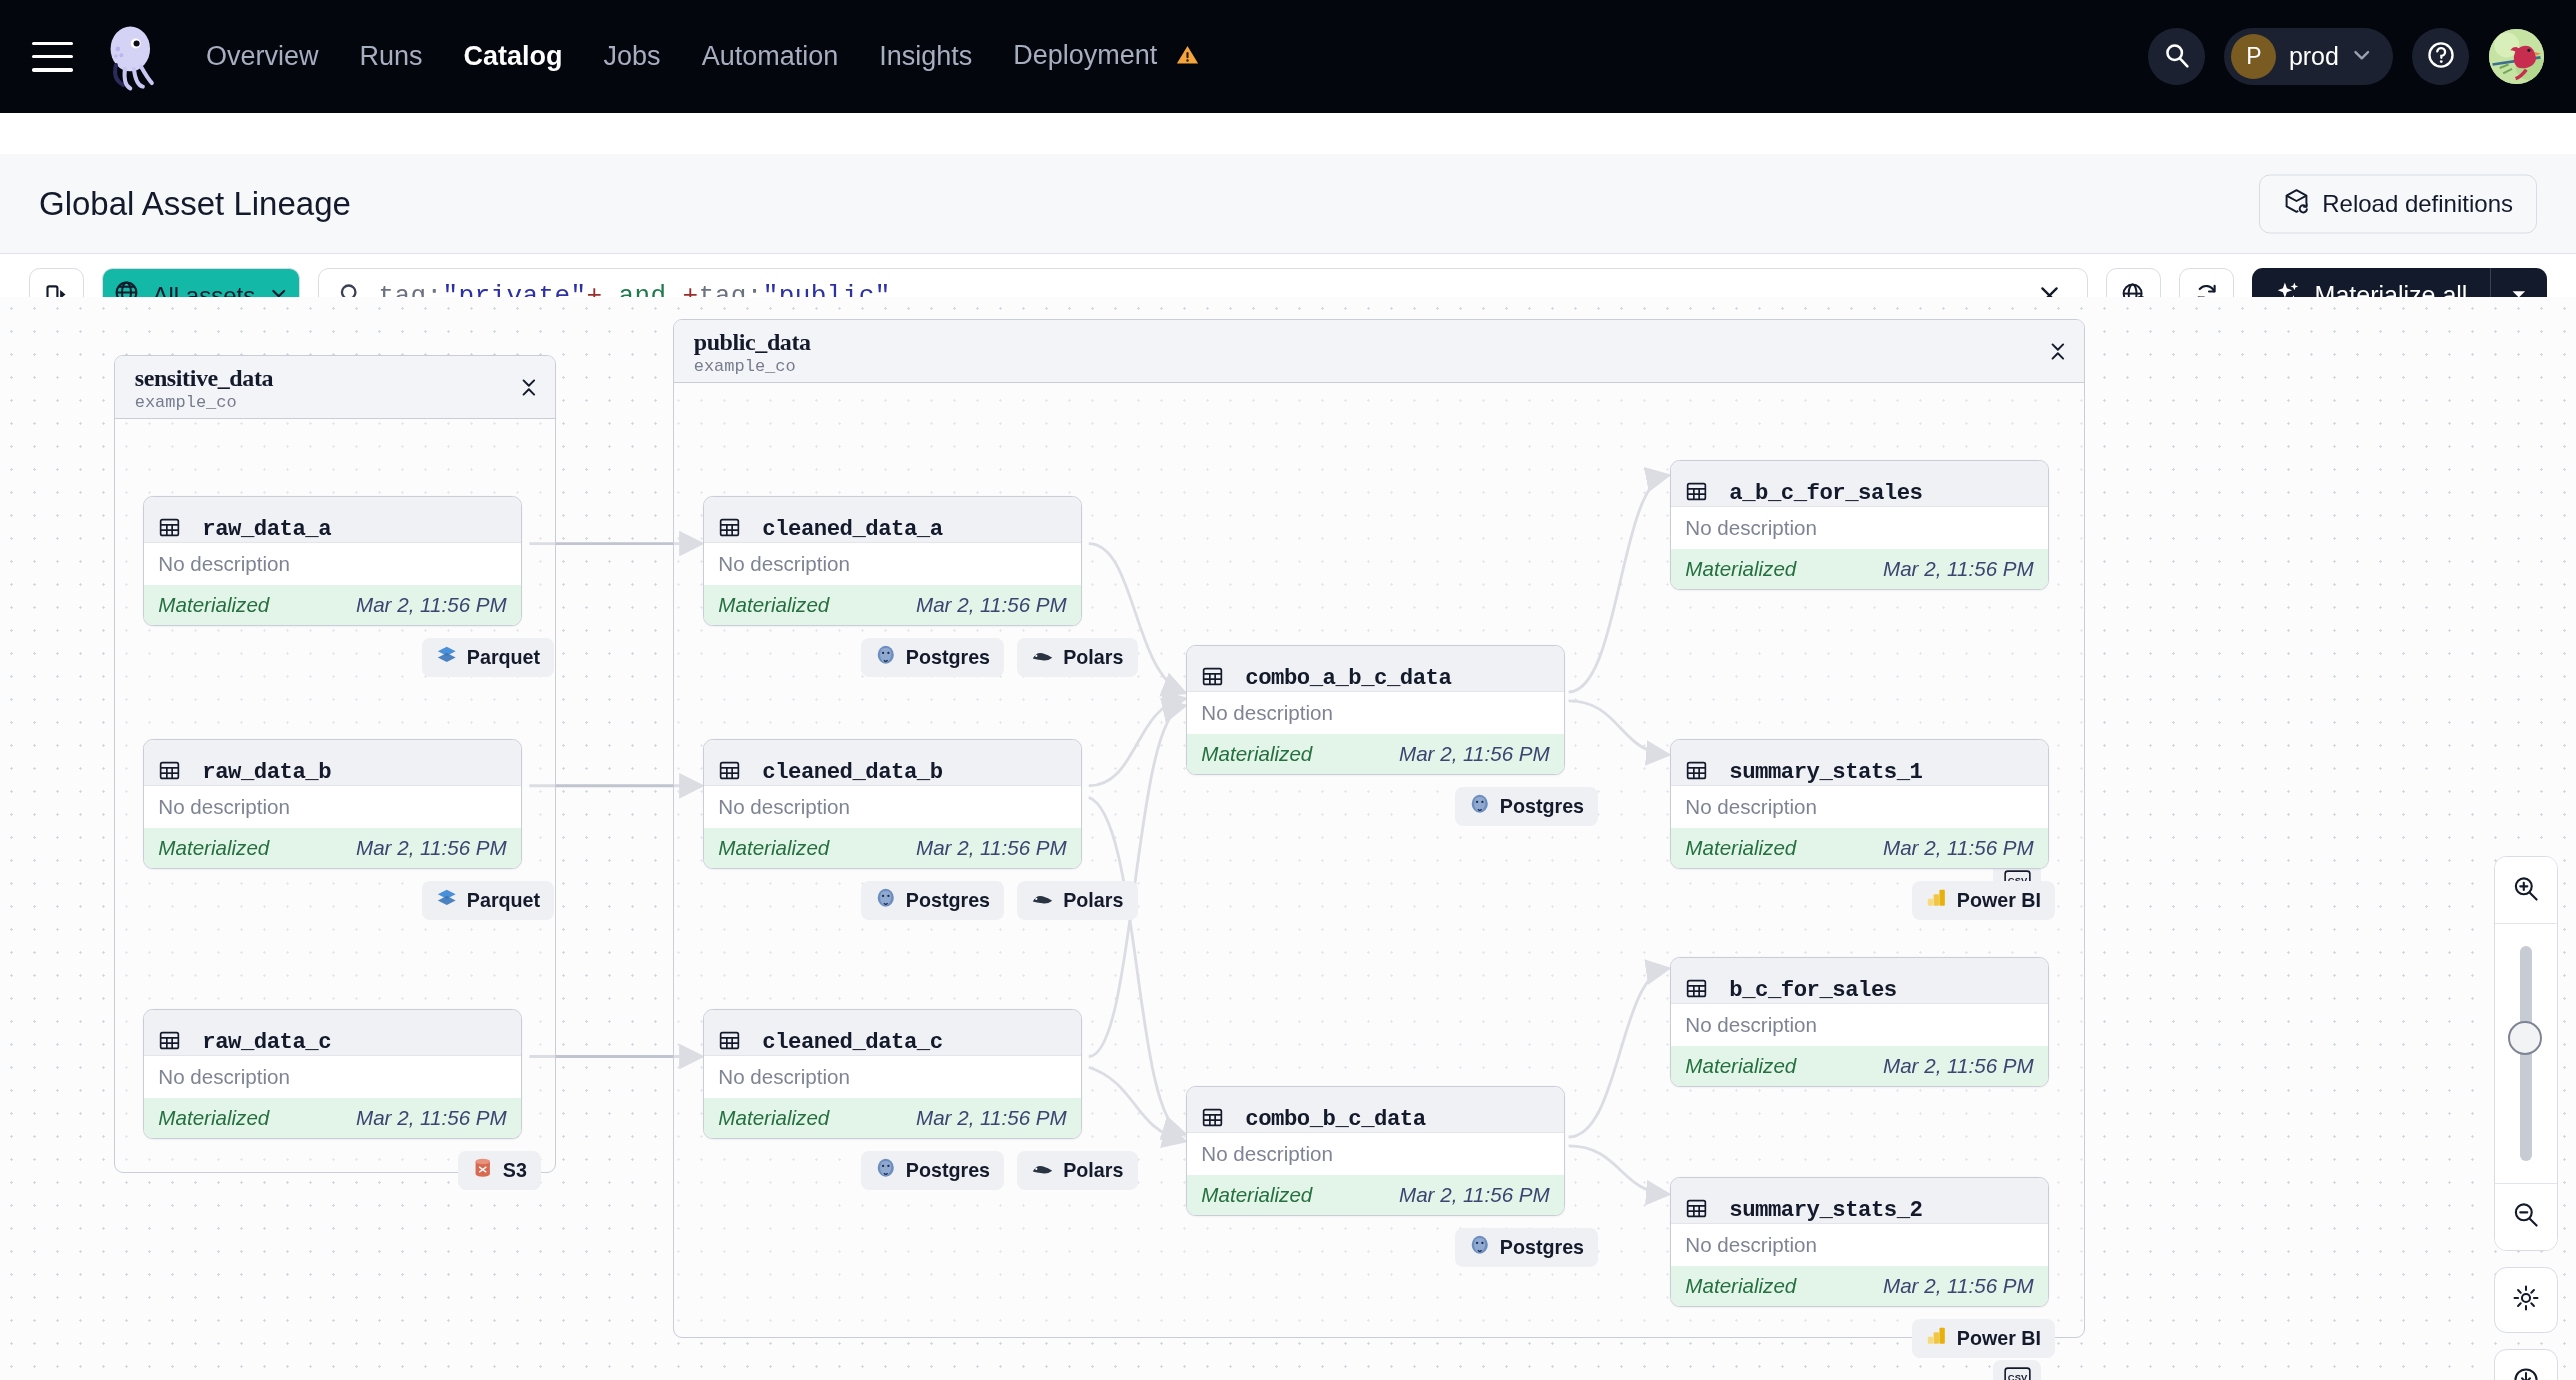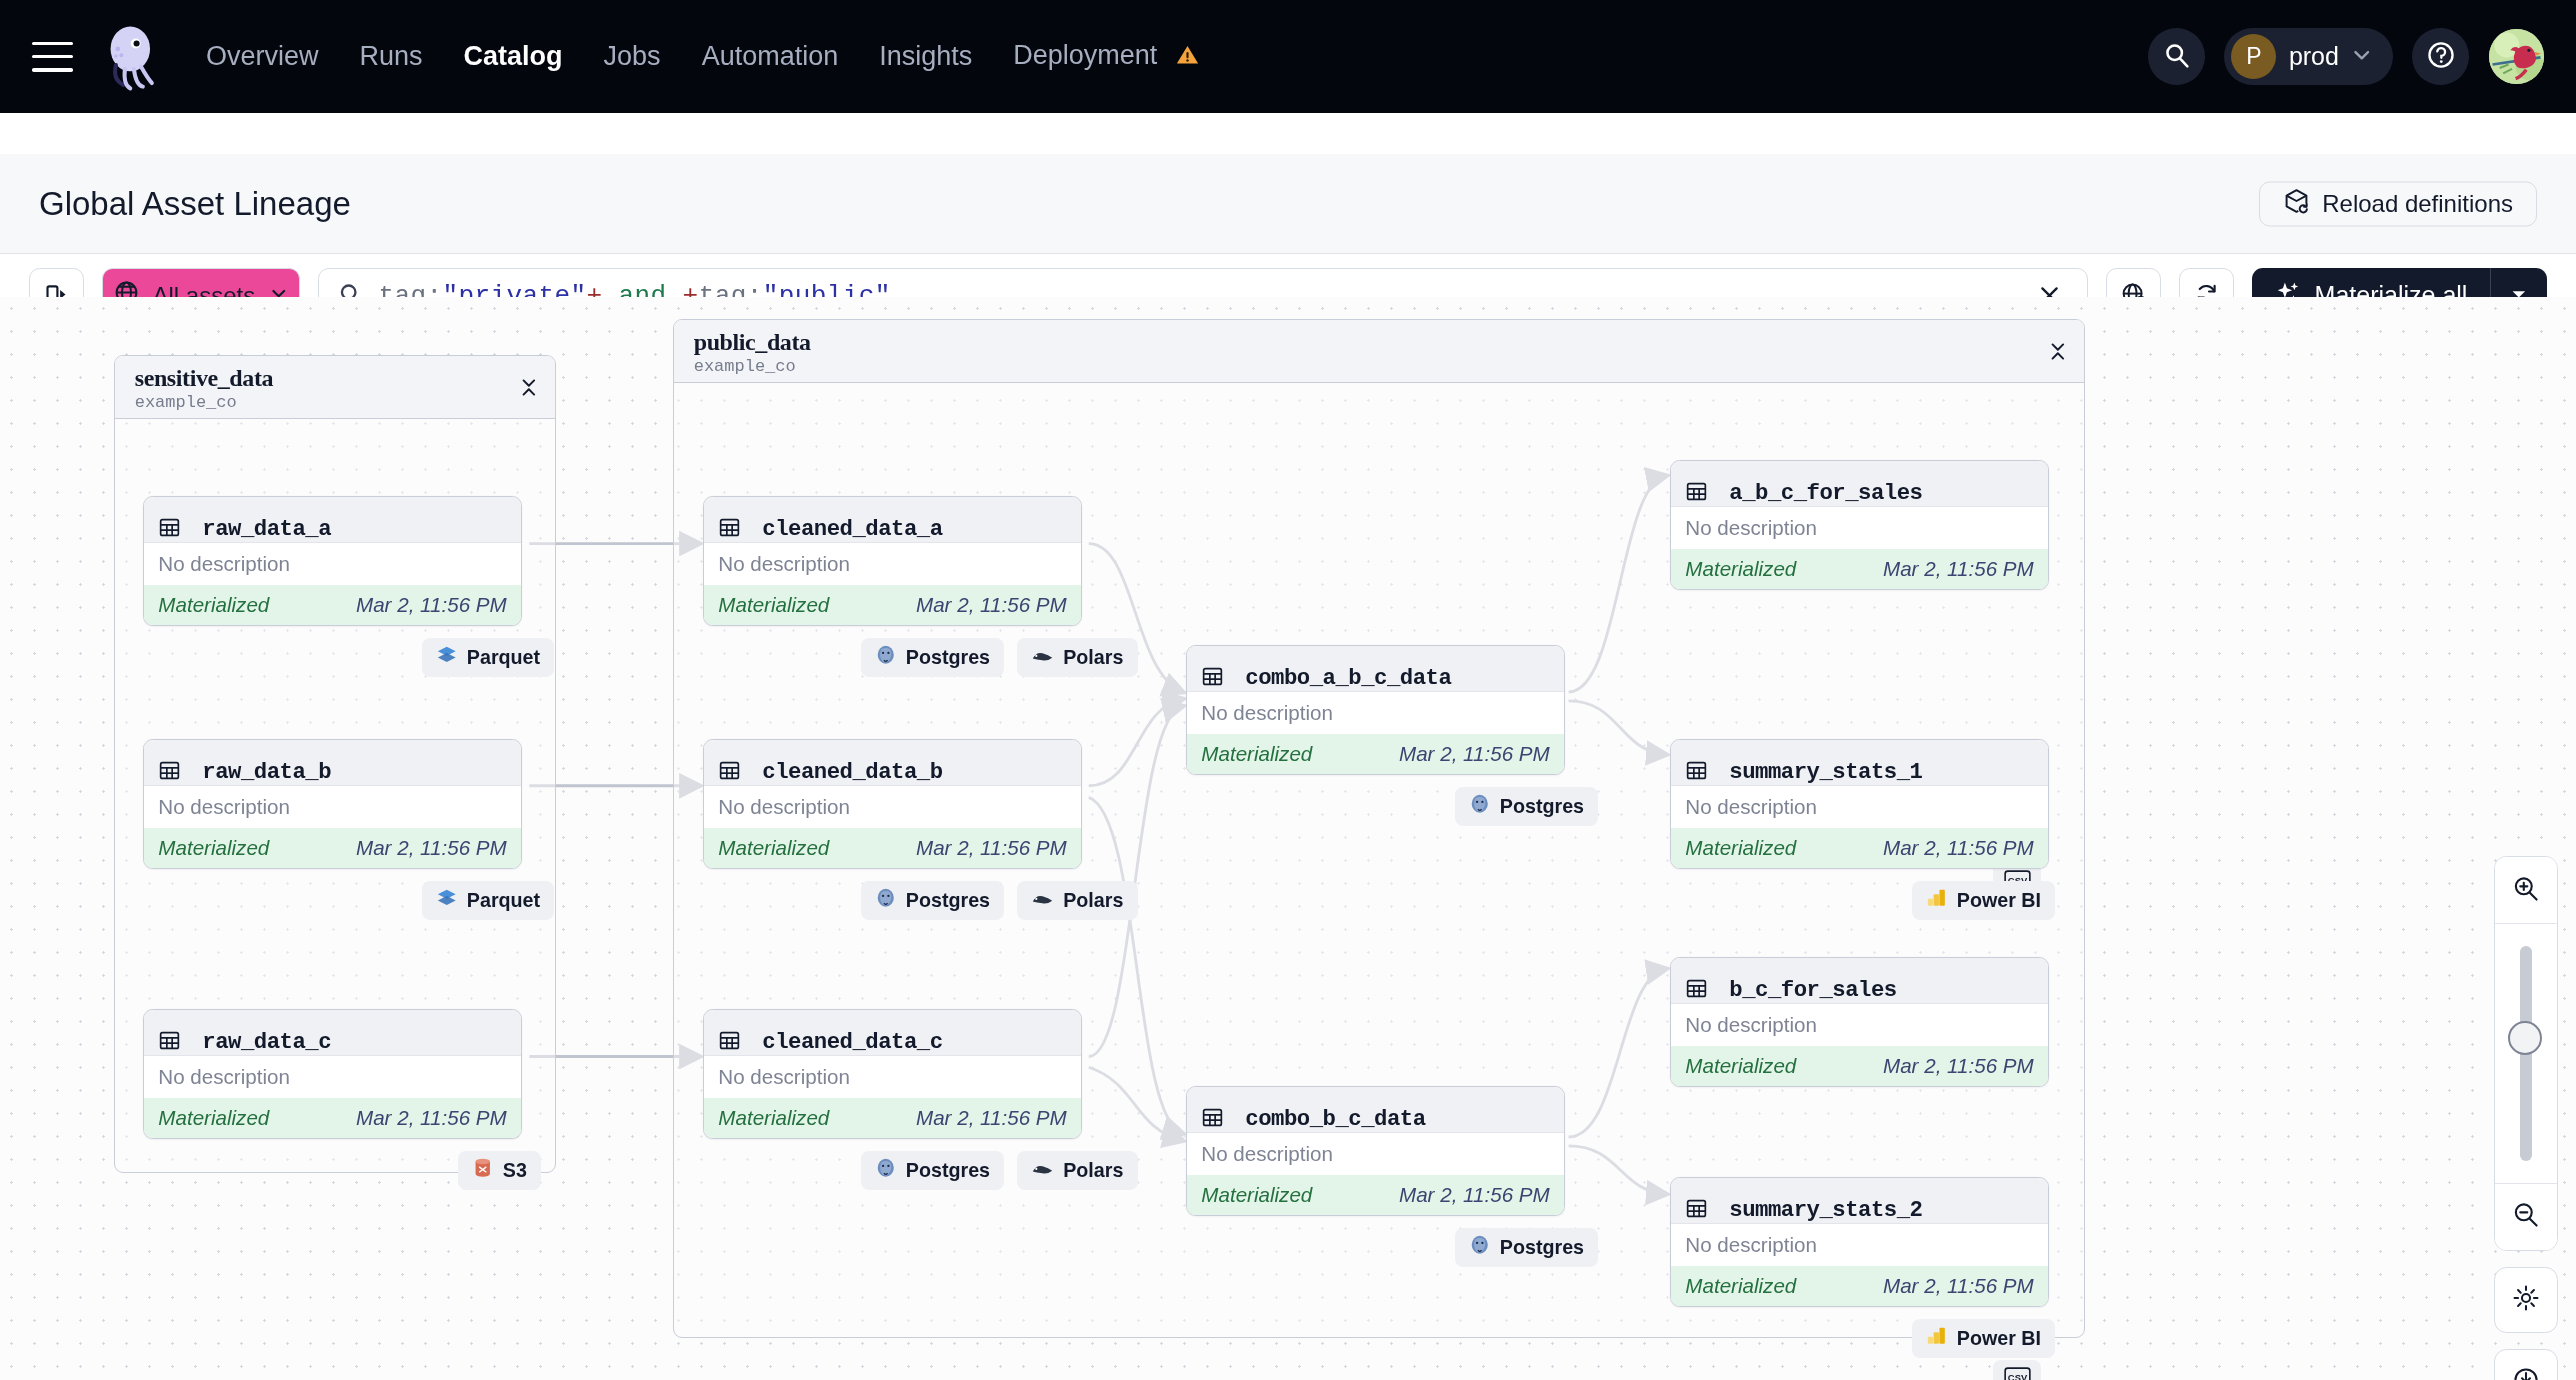--- a/index.html
+++ b/index.html
@@ -36,33 +36,33 @@
     background: #BFE0A0; cursor: pointer; }
 
   
   #pageheader {
     height: 100px; background: #F7F8FA; border-bottom: 0.9px solid #E0E2E8;
     display: flex; align-items: center; padding: 0 39px; position: relative; margin-top: 41px;
   }
   #pageheader .title { font-size: 33px; color: #131A2B; }
   .reload-btn {
     position: absolute; right: 39px; top: 50%; transform: translateY(-50%);
-    height: 45px; border: 0.9px solid #D8DCE4; background: #F7F8FA; border-radius: 10.7px;
+    height: 59px; border: 0.9px solid #D8DCE4; background: #F7F8FA; border-radius: 10.7px;
     display: flex; align-items: center; gap: 12.5px; padding: 0 23px;
     font-size: 24px; color: #131A2B; cursor: pointer;
   }
 
   
   #toolbar {
     height: 84px; background: #fff; border-bottom: 0.9px solid #E0E2E8;
     display: flex; align-items: center; padding: 0 29px; gap: 18px;
   }
   .sq-btn { width: 55px; height: 55px; border: 0.9px solid #D8DCE4; border-radius: 10.7px;
     background: #fff; display: flex; align-items: center; justify-content: center; cursor: pointer; }
-  .assets-select { height: 55px; border: 0.9px solid #D8DCE4; border-radius: 10.7px; background: #ec4899;
+  .assets-select { height: 55px; border: 0.9px solid #D8DCE4; border-radius: 10.7px; background: #14b8a6;
     display: flex; align-items: center; gap: 12.5px; padding: 0 10px; cursor: pointer;
     font-size: 24px; color: #131A2B; white-space: nowrap; }
   .searchwrap { flex: 1; height: 55px; border: 0.9px solid #D8DCE4; border-radius: 10.7px;
     background: #fff; display: flex; align-items: center; padding: 0 18px; gap: 14.3px;
     position: relative; }
   .query-render { flex:1; font-family:"Liberation Mono", monospace; font-size: 26px;
     white-space: pre; color:#4B5163; letter-spacing:0.4px; }
   .q-gray { color: #6B7280; }
   .q-blue { color: #2D31A6; }
   .q-red  { color: #9B2C2C; }

